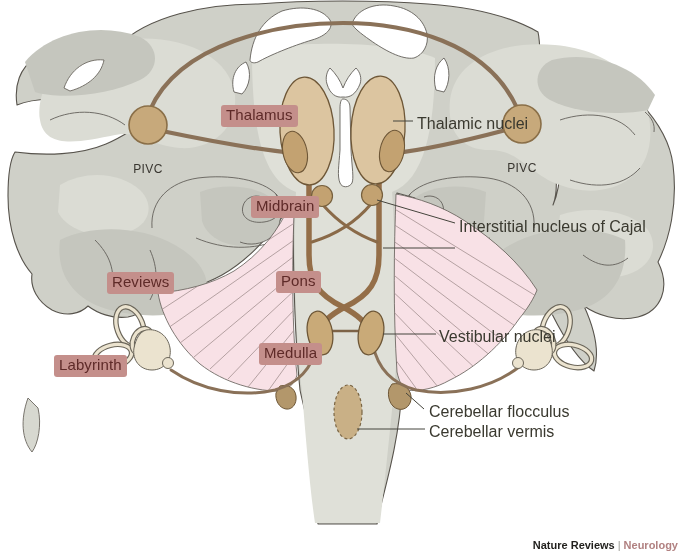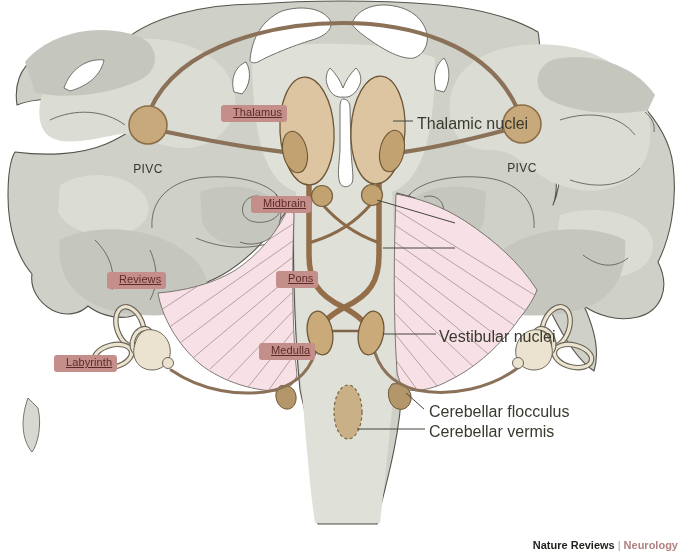--- a/index.html
+++ b/index.html
@@ -3,22 +3,22 @@
 <meta charset="utf-8">
 <style>
   html,body{margin:0;padding:0;background:#fff;}
   .stage{
     position:relative;width:685px;height:558px;background:#ffffff;overflow:hidden;
     font-family:"Liberation Sans","DejaVu Sans",sans-serif;
   }
   .stage svg{position:absolute;left:0;top:0;}
   .lbl{position:absolute;white-space:nowrap;line-height:1.25;}
   .region-tag{
-    background:#c48f8b;color:#5e2a28;font-size:11px;
-    padding:1px 5px 2px 12px;border-radius:3px;letter-spacing:.1px;text-decoration:underline;
+    background:#c48f8b;color:#5e2a28;font-size:15px;
+    padding:1px 5px 2px 5px;border-radius:3px;letter-spacing:.1px;
   }
   .annot{font-size:16px;color:#3a392f;}
   .pivc-label{font-size:12px;color:#393630;width:38px;text-align:center;letter-spacing:.4px;margin-top:44px;}
   .footer{position:absolute;right:7px;top:539px;font-size:11px;white-space:nowrap;}
   .footer .brand{font-weight:bold;color:#201f1c;}
   .footer .sep{color:#9a9a94;margin:0 3px;font-weight:normal;}
   .footer .journal{font-weight:bold;color:#b18181;}
 </style>
 </head>
 <body>
@@ -212,20 +212,21 @@
 <div class="lbl region-tag" style="left:251px;top:196px;">Midbrain</div>
 <div class="lbl region-tag" style="left:107px;top:272px;">Reviews</div>
 <div class="lbl region-tag" style="left:276px;top:271px;">Pons</div>
 <div class="lbl region-tag" style="left:54px;top:355px;">Labyrinth</div>
 <div class="lbl region-tag" style="left:259px;top:343px;">Medulla</div>
 
 <div class="lbl pivc-label" style="left:129px;top:118px;">PIVC</div>
 <div class="lbl pivc-label" style="left:503px;top:117px;">PIVC</div>
 
 <div class="lbl annot" style="left:417px;top:114px;">Thalamic nuclei</div>
+<div class="lbl annot" style="left:459px;top:217px;">Interstitial nucleus of Cajal</div>
 <div class="lbl annot" style="left:439px;top:327px;">Vestibular nuclei</div>
 <div class="lbl annot" style="left:429px;top:402px;">Cerebellar flocculus</div>
 <div class="lbl annot" style="left:429px;top:422px;">Cerebellar vermis</div>
 
 <div class="footer">
   <span class="brand">Nature Reviews</span><span class="sep">|</span><span class="journal">Neurology</span>
 </div>
 
 </div>
 

